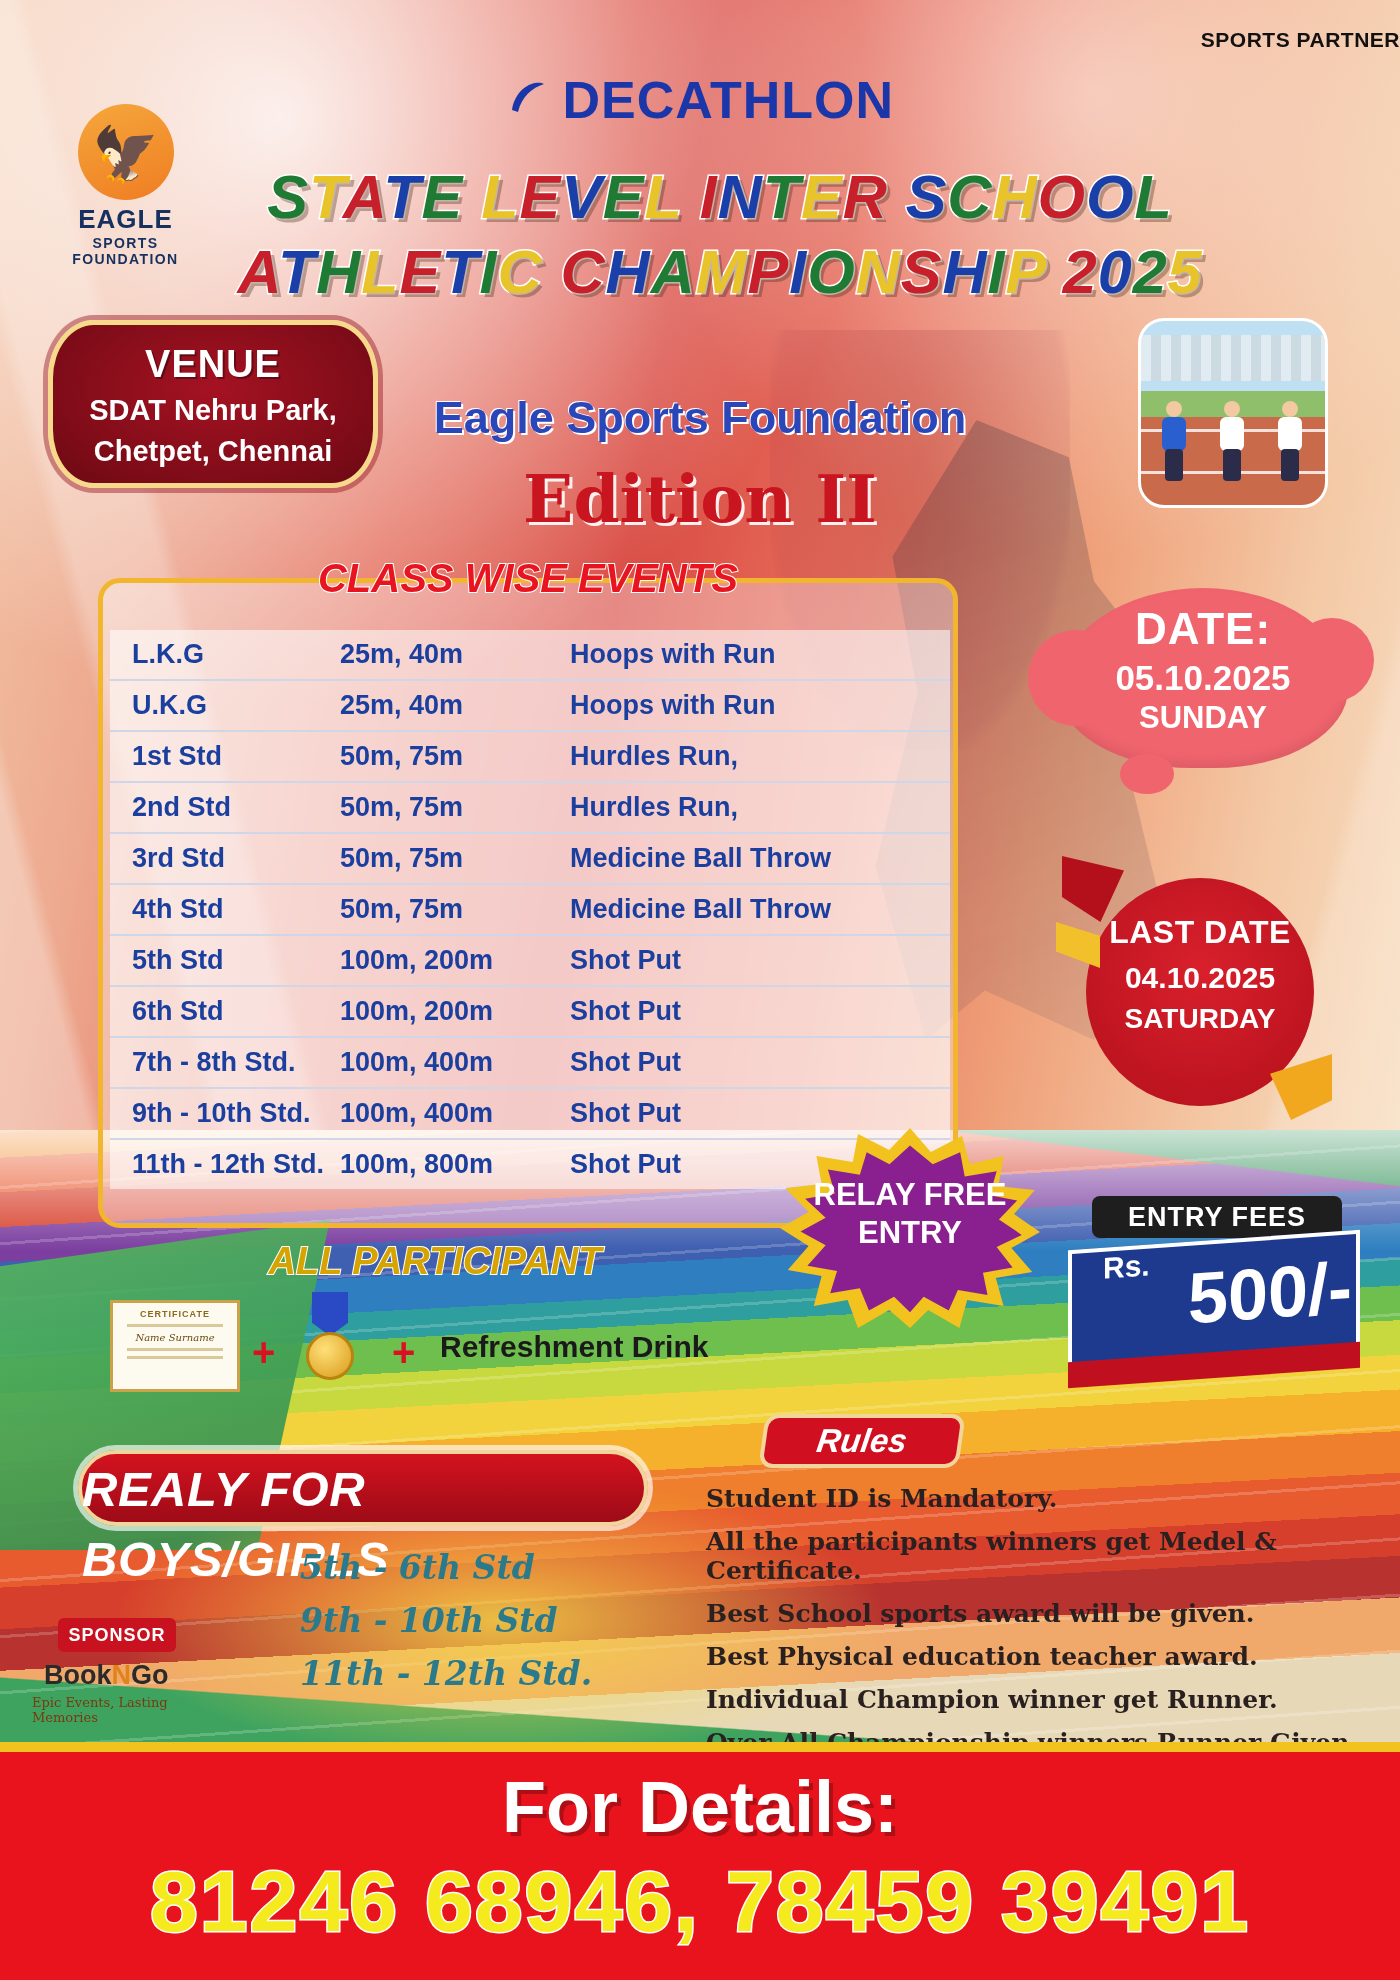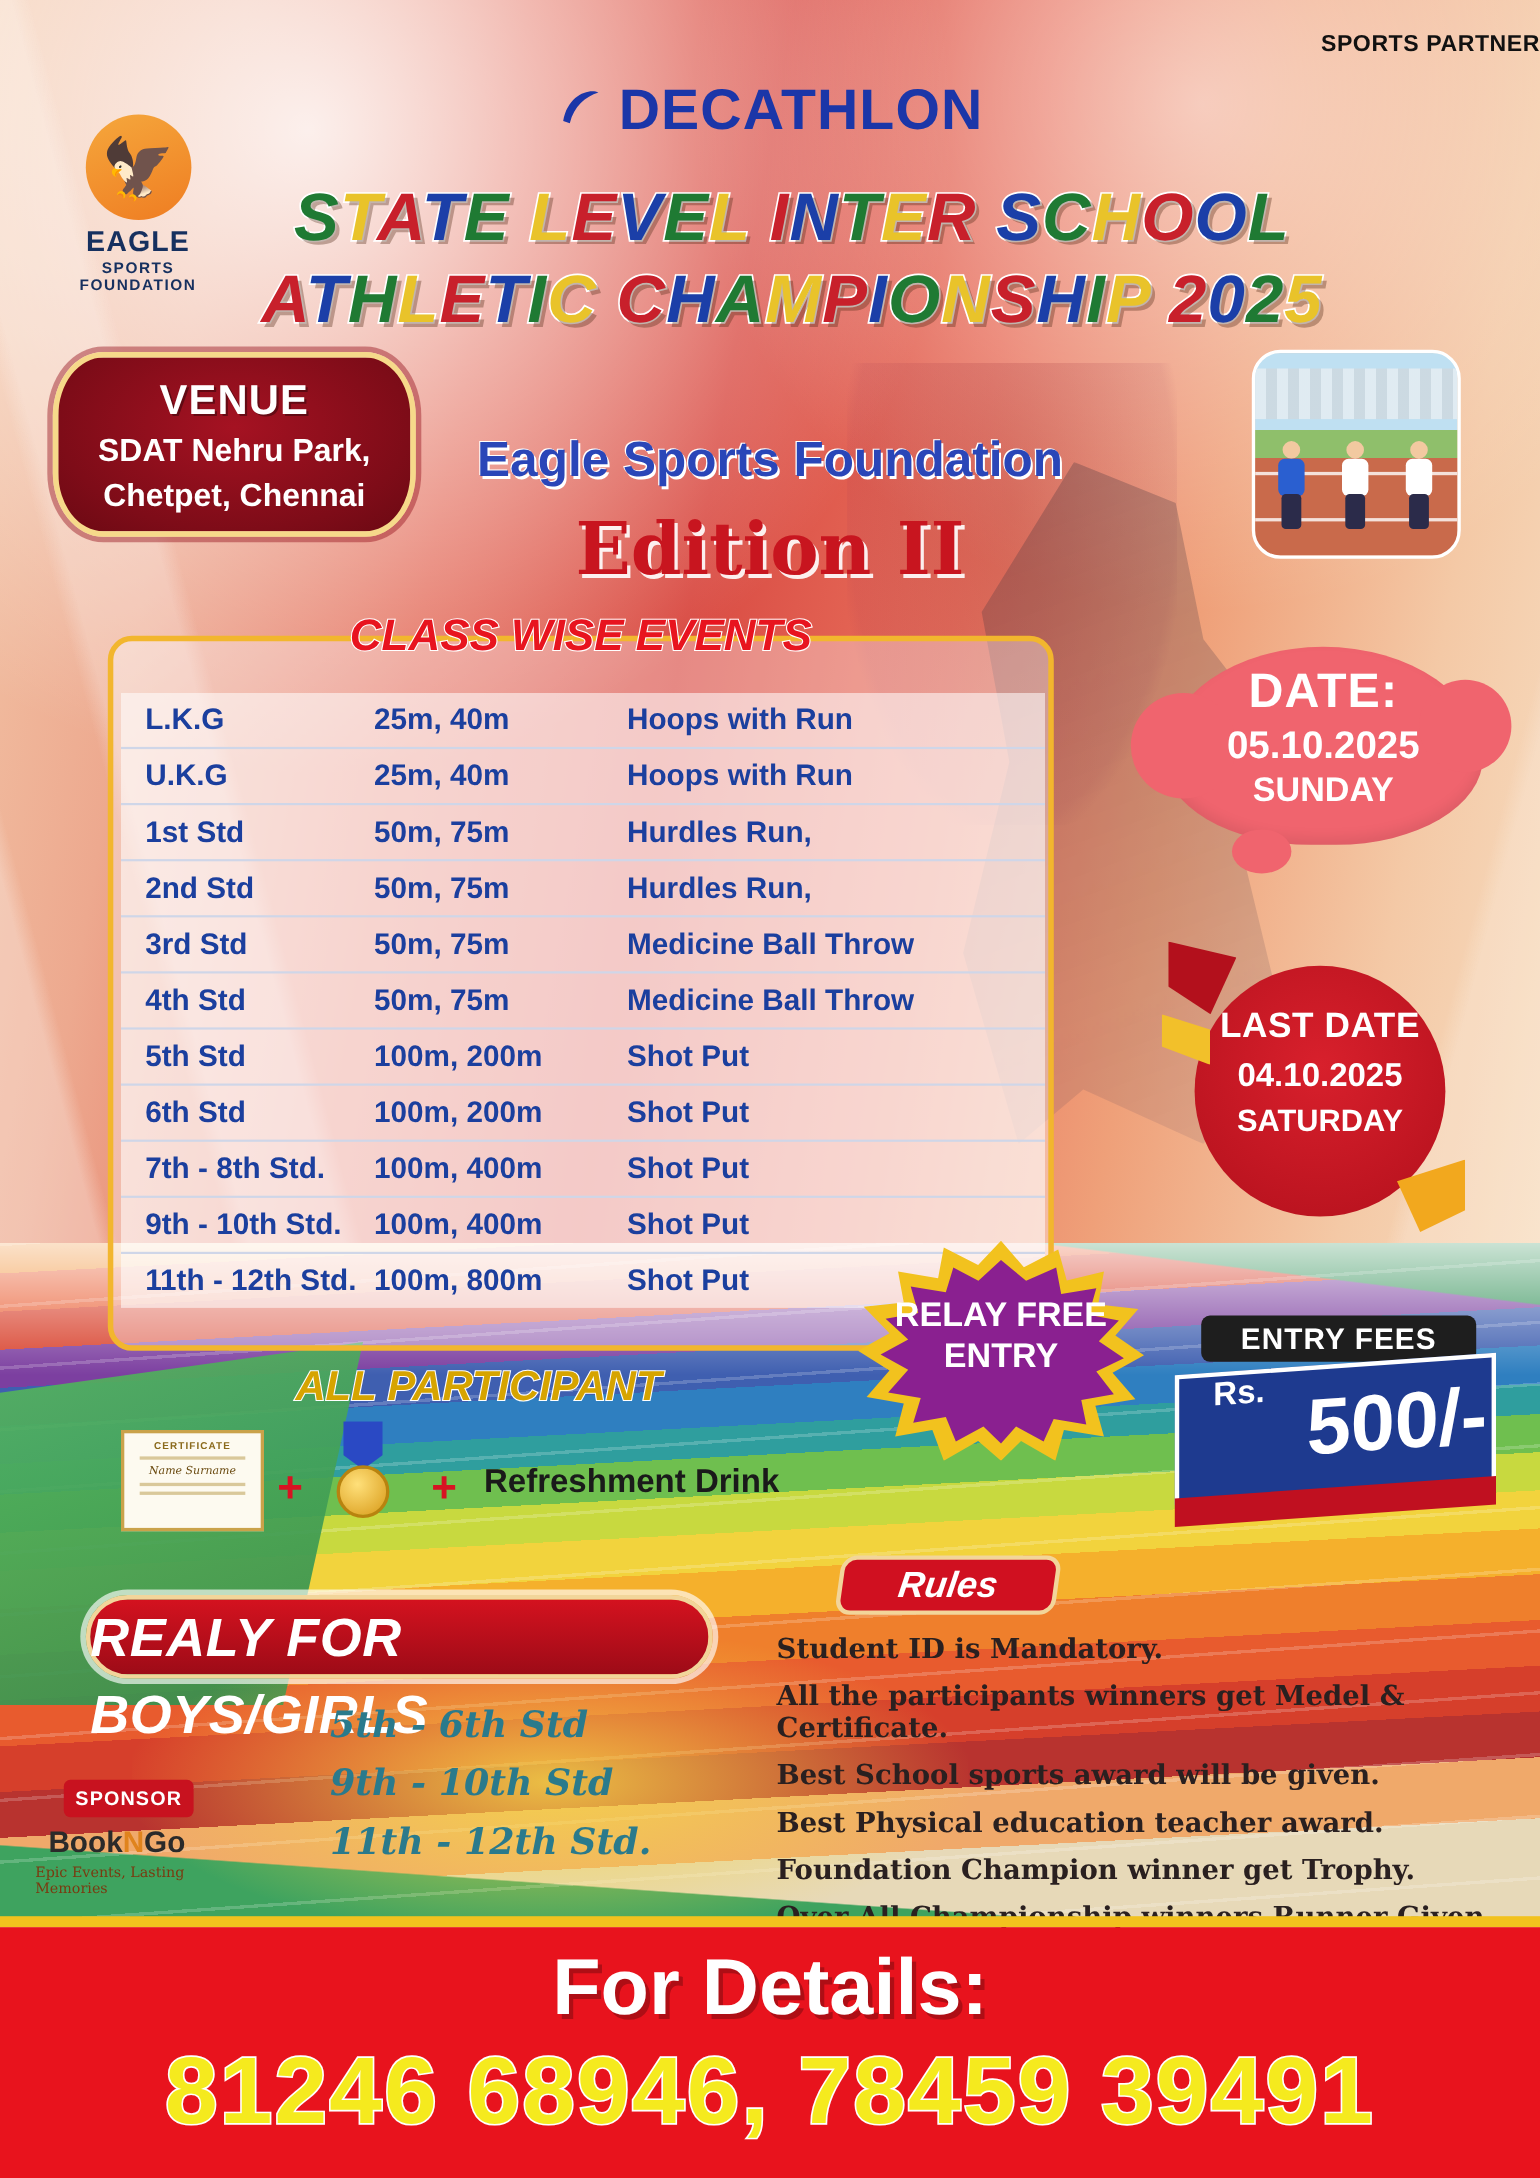--- a/index.html
+++ b/index.html
@@ -601,21 +601,21 @@
   </div>
 
   <div class="rules-badge">
     <span>Rules</span>
   </div>
   <div class="rules-list">
     <div>Student ID is Mandatory.</div>
     <div>All the participants winners get Medel &amp; Certificate.</div>
     <div>Best School sports award will be given.</div>
     <div>Best Physical education teacher award.</div>
-    <div>Foundation Champion winner get Trophy.</div>
+    <div>Individual Champion winner get Runner.</div>
     <div>Over All Championship winners Runner Given.</div>
   </div>
 
   <div class="sponsor">
     <div class="sponsor-badge">SPONSOR</div>
     <div class="sponsor-name">
       <span>Book</span><span class="b">N</span><span>Go</span>
     </div>
     <div class="sponsor-tag">Epic Events, Lasting Memories</div>
   </div>

